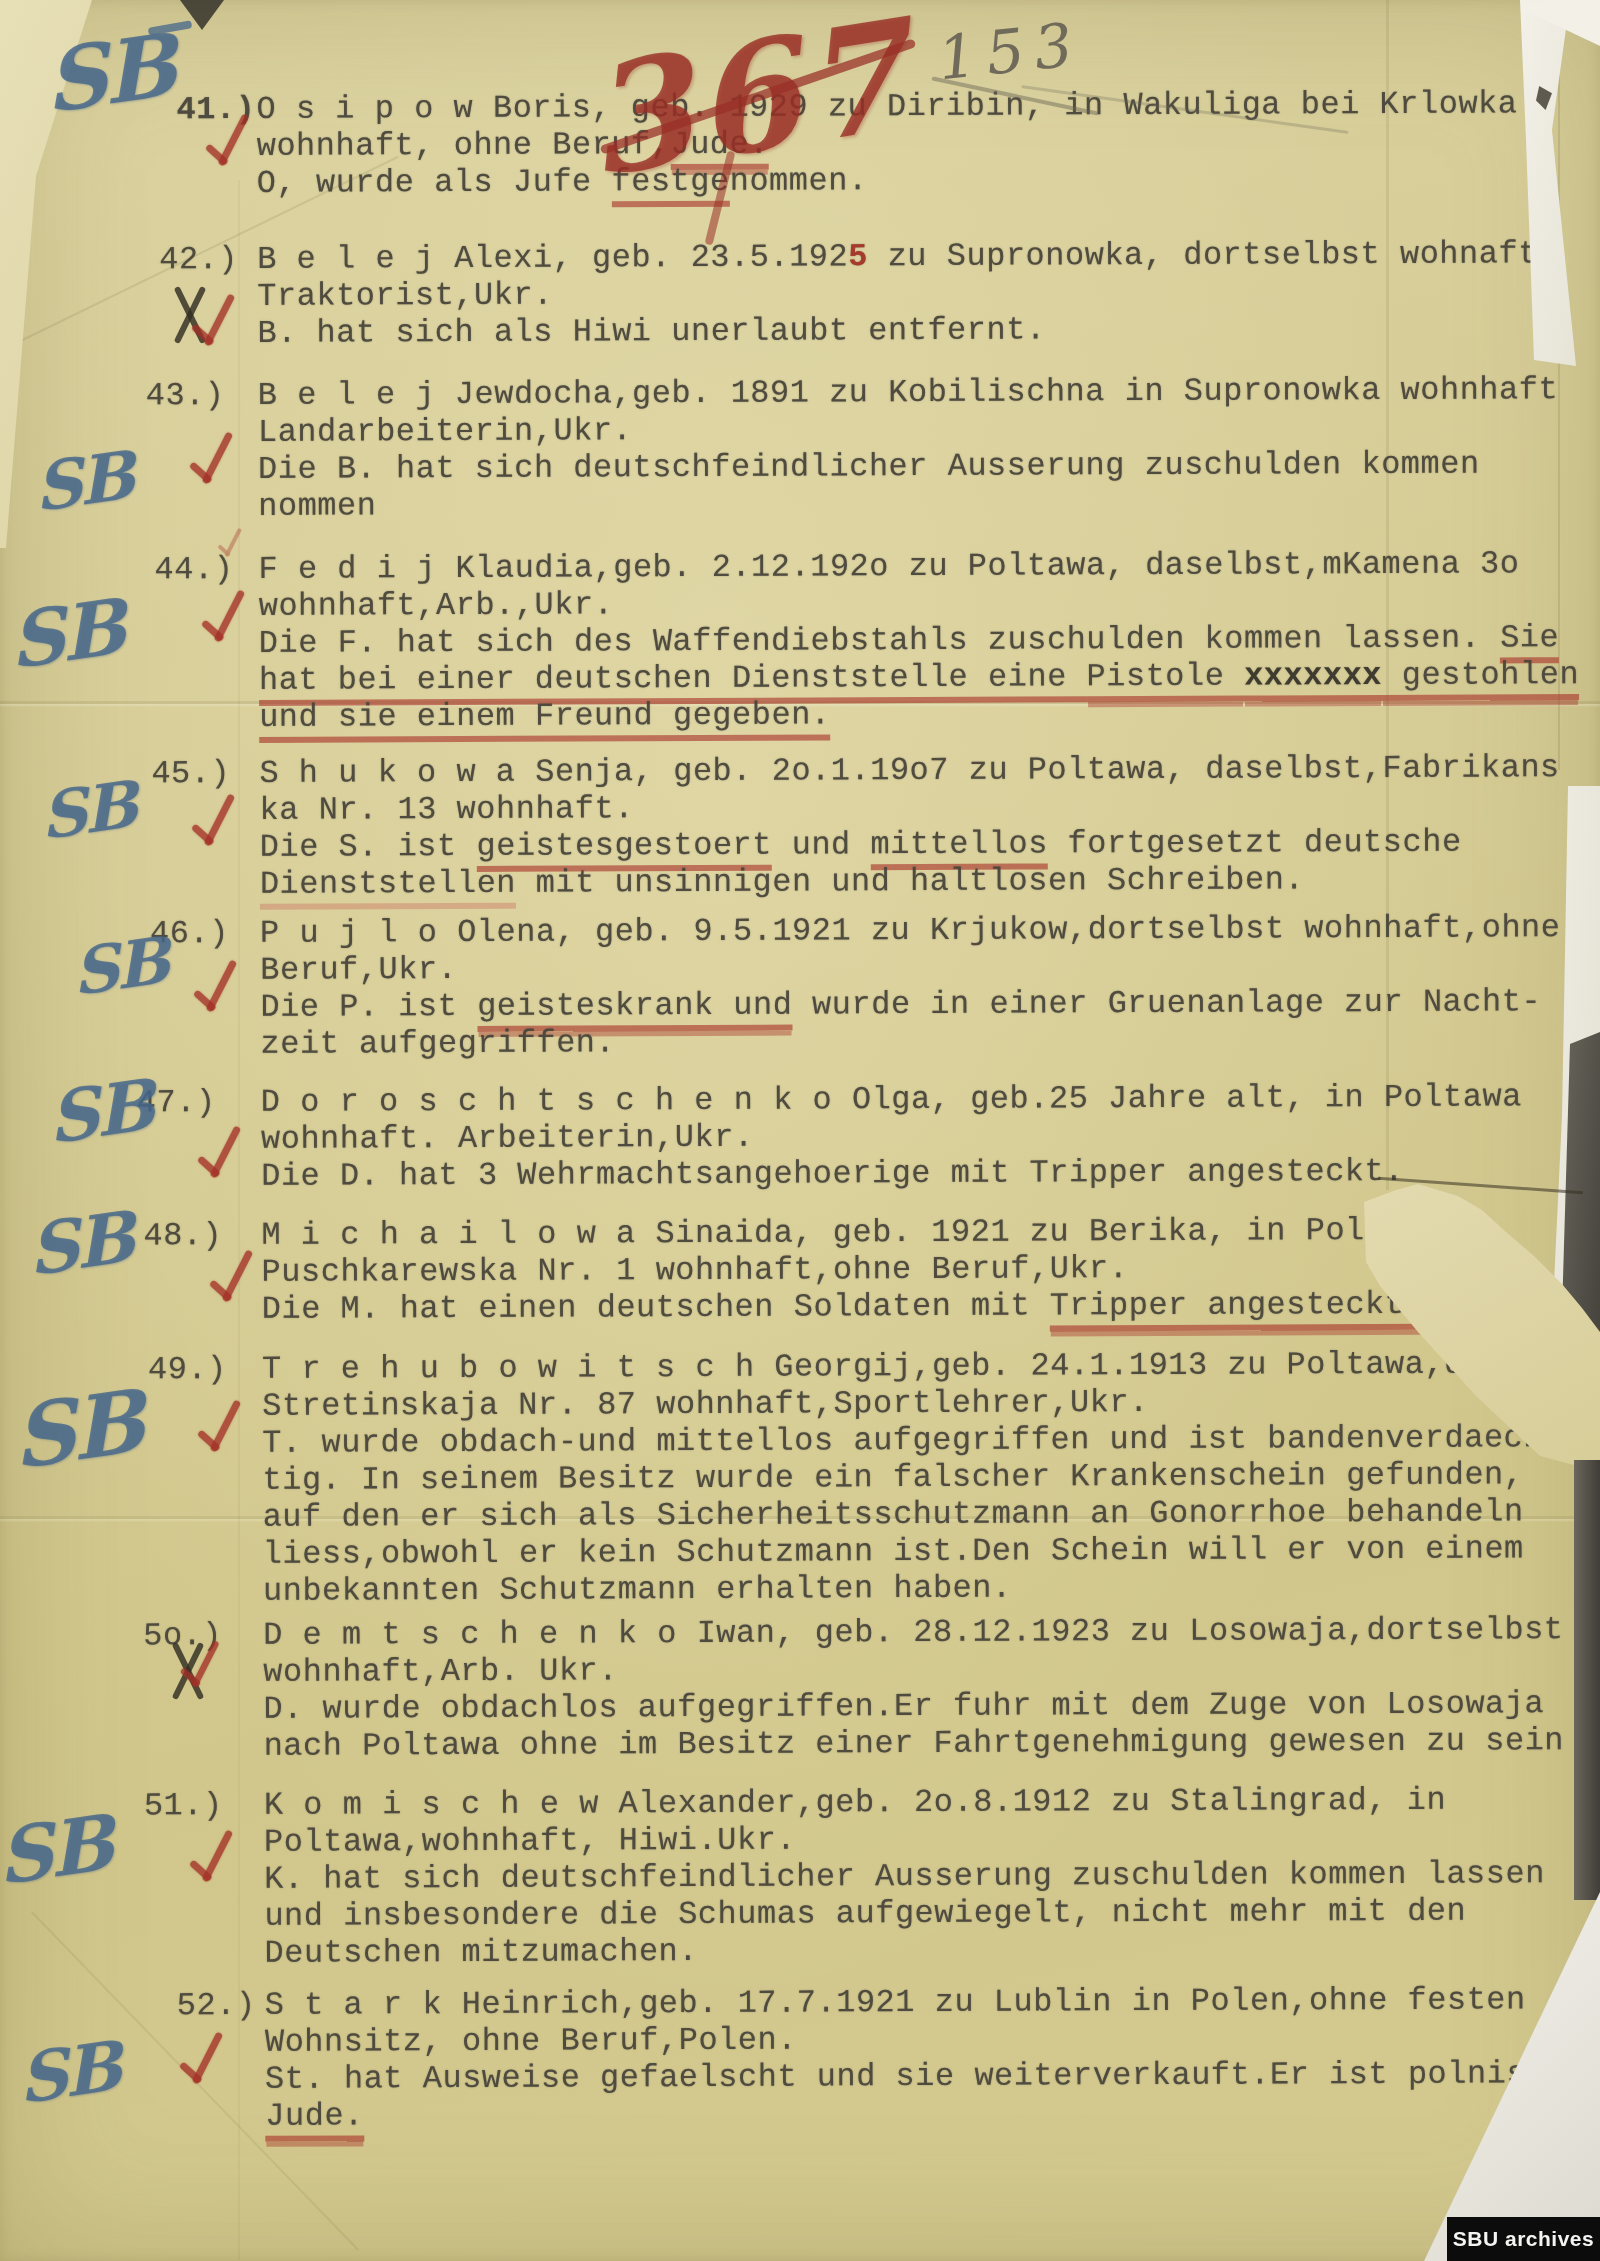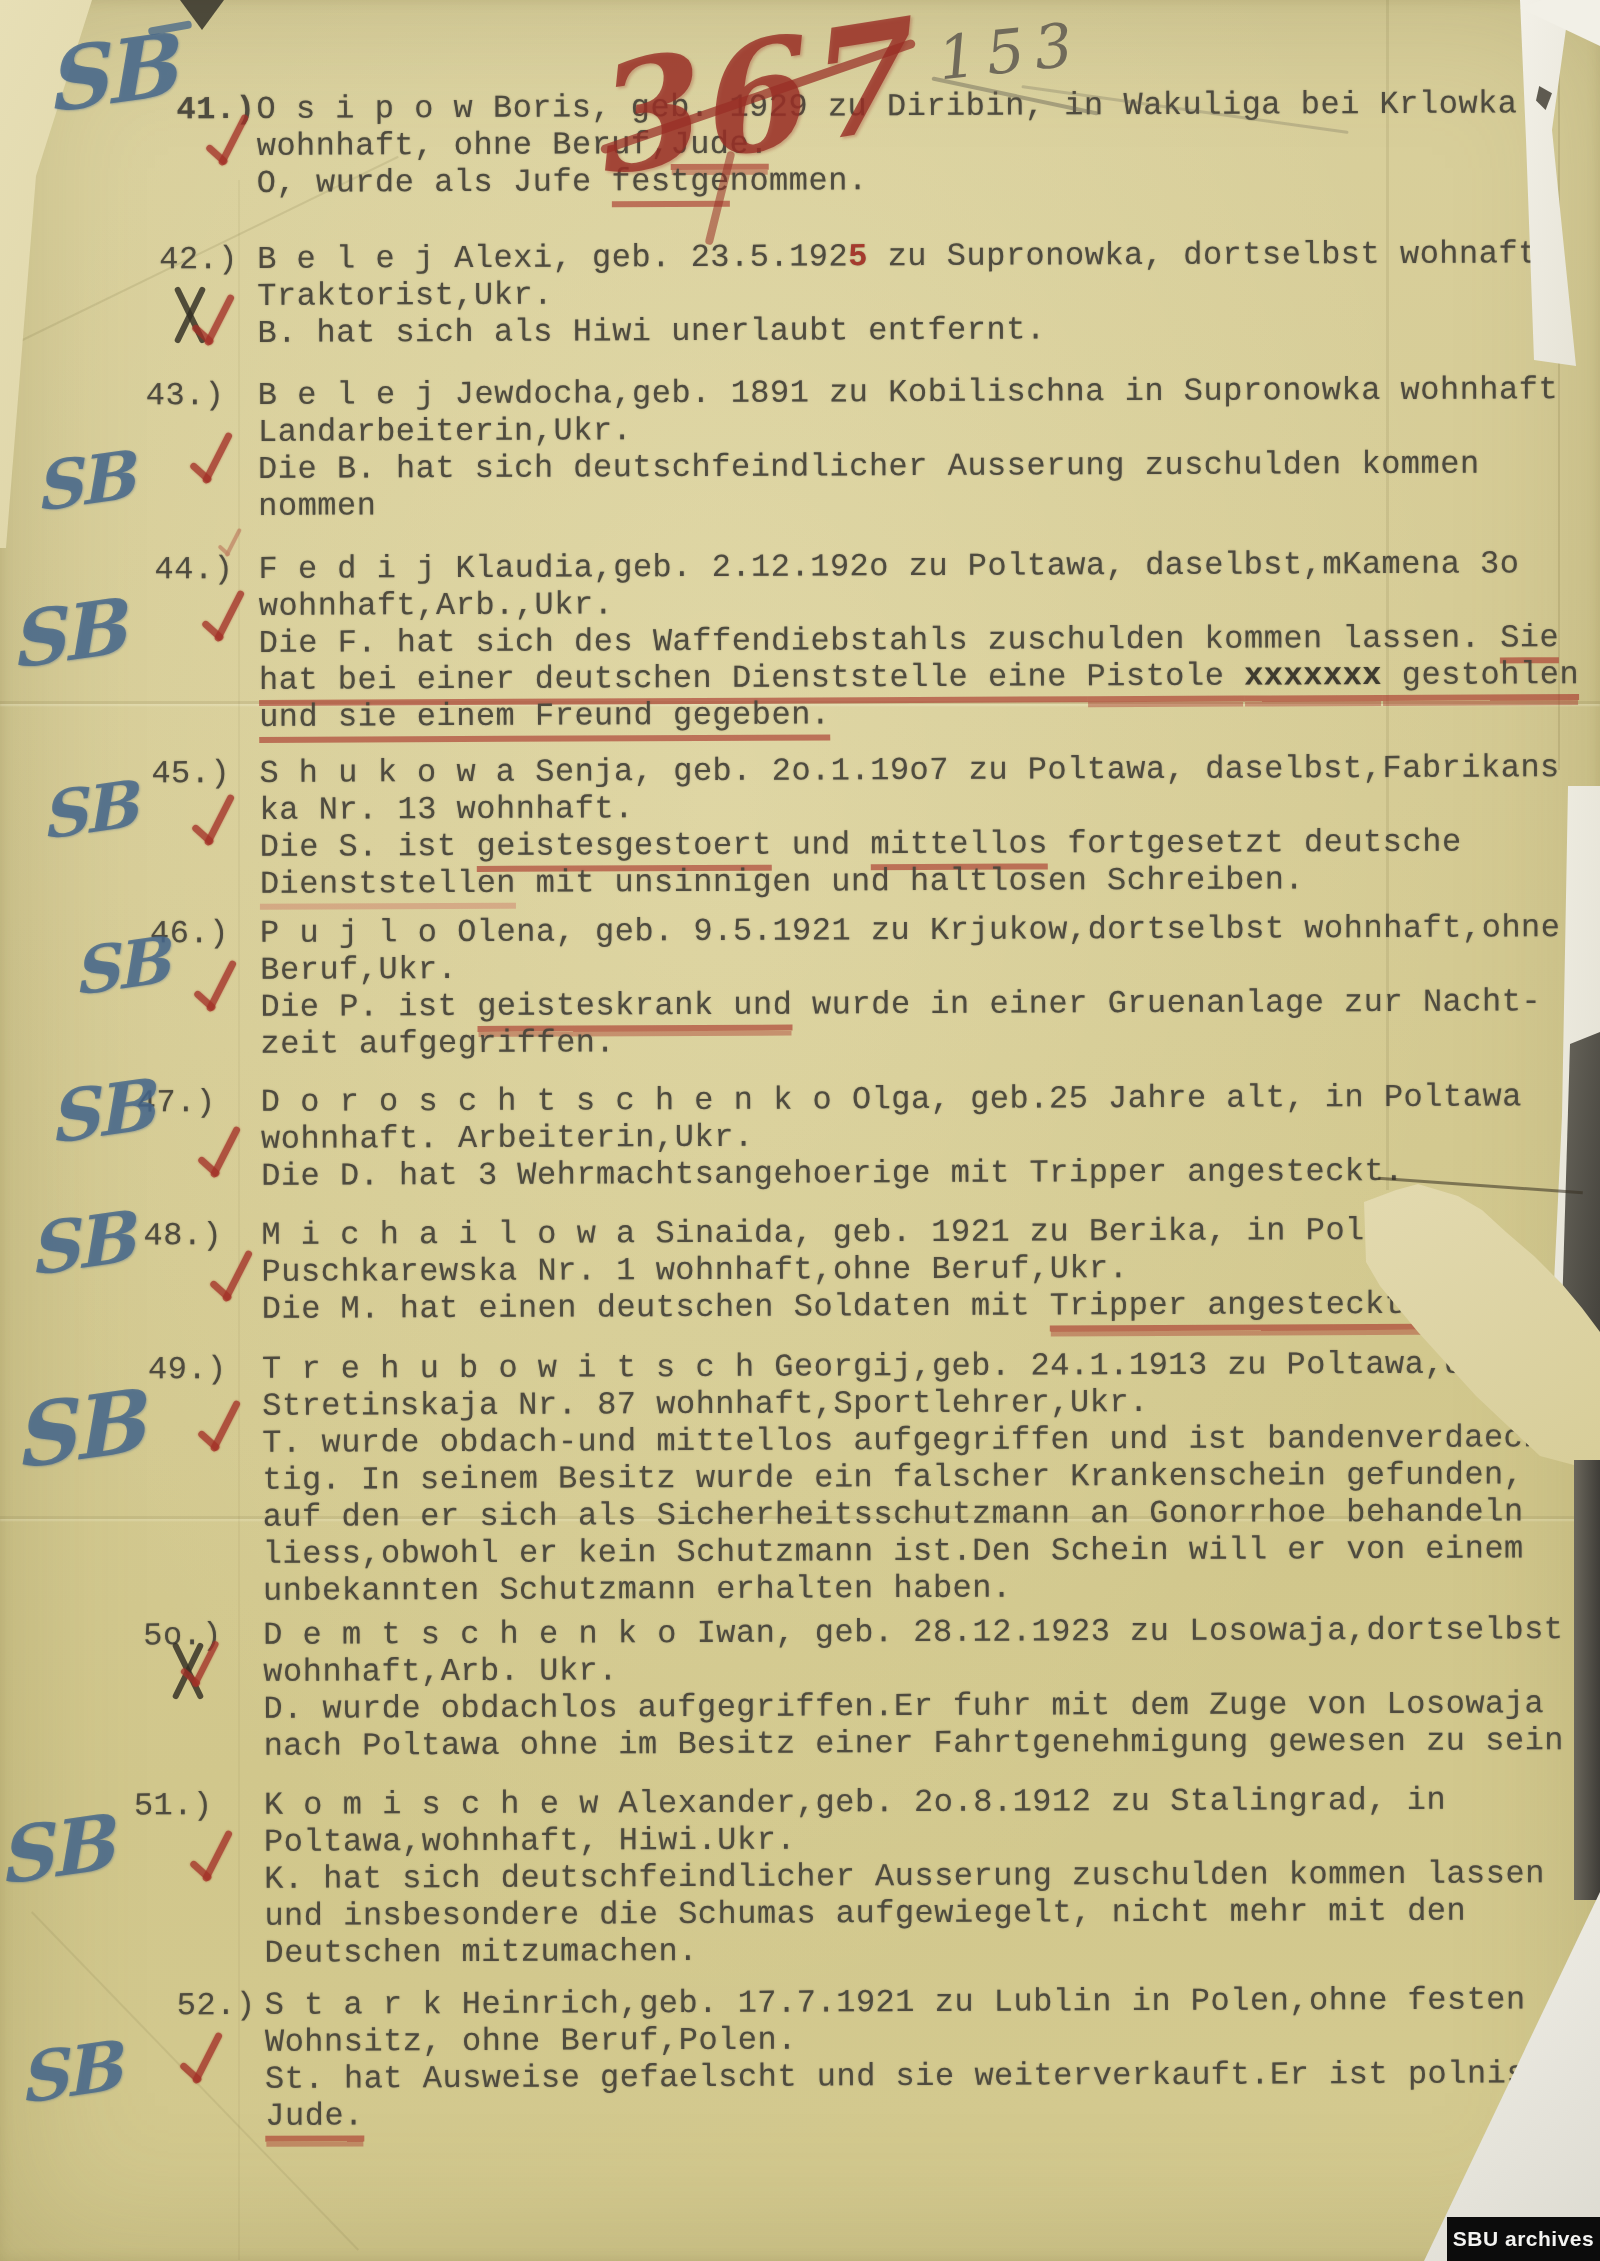--- a/index.html
+++ b/index.html
@@ -197,21 +197,21 @@
       <div class="entry" style="top: 1618px;">
         <span class="typed num" style="left: 136px;">5o.)</span>
         <div class="lines">
           <div class="line typed"><span class="seg">D e m t s c h e n k o Iwan, geb. 28.12.1923 zu Losowaja,dortselbst</span></div>
           <div class="line typed"><span class="seg">wohnhaft,Arb. Ukr.</span></div>
           <div class="line typed"><span class="seg">D. wurde obdachlos aufgegriffen.Er fuhr mit dem Zuge von Losowaja</span></div>
           <div class="line typed"><span class="seg">nach Poltawa ohne im Besitz einer Fahrtgenehmigung gewesen zu sein</span></div>
         </div>
       </div>
       <div class="entry" style="top: 1788px;">
-        <span class="typed num" style="left: 126px;">51.)</span>
+        <span class="typed num" style="left: 136px;">51.)</span>
         <div class="lines">
           <div class="line typed"><span class="seg">K o m i s c h e w Alexander,geb. 2o.8.1912 zu Stalingrad, in</span></div>
           <div class="line typed"><span class="seg">Poltawa,wohnhaft, Hiwi.Ukr.</span></div>
           <div class="line typed"><span class="seg">K. hat sich deutschfeindlicher Ausserung zuschulden kommen lassen</span></div>
           <div class="line typed"><span class="seg">und insbesondere die Schumas aufgewiegelt, nicht mehr mit den</span></div>
           <div class="line typed"><span class="seg">Deutschen mitzumachen.</span></div>
         </div>
       </div>
       <div class="entry" style="top: 1988px;">
         <span class="typed num" style="left: 140px; margin-left: 28px;">52.)</span>

